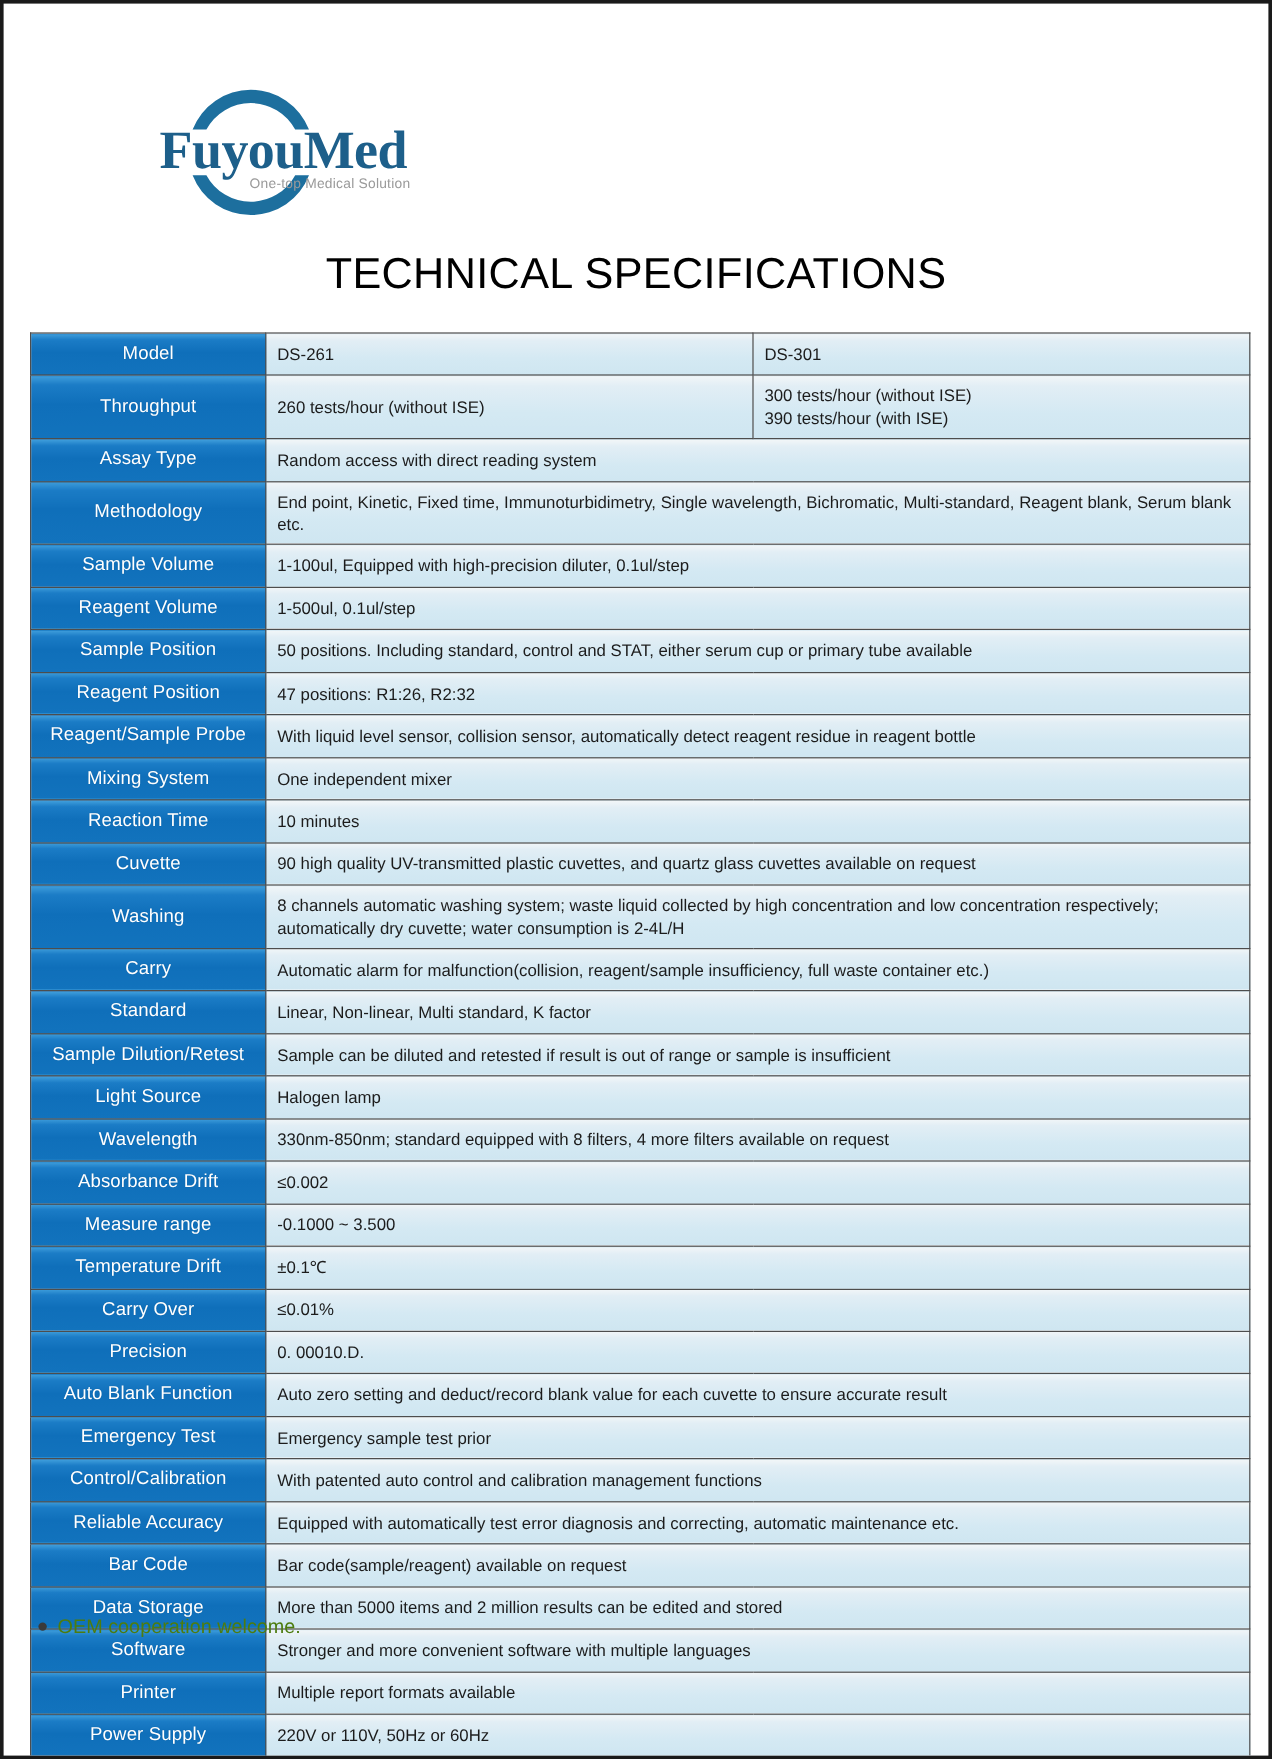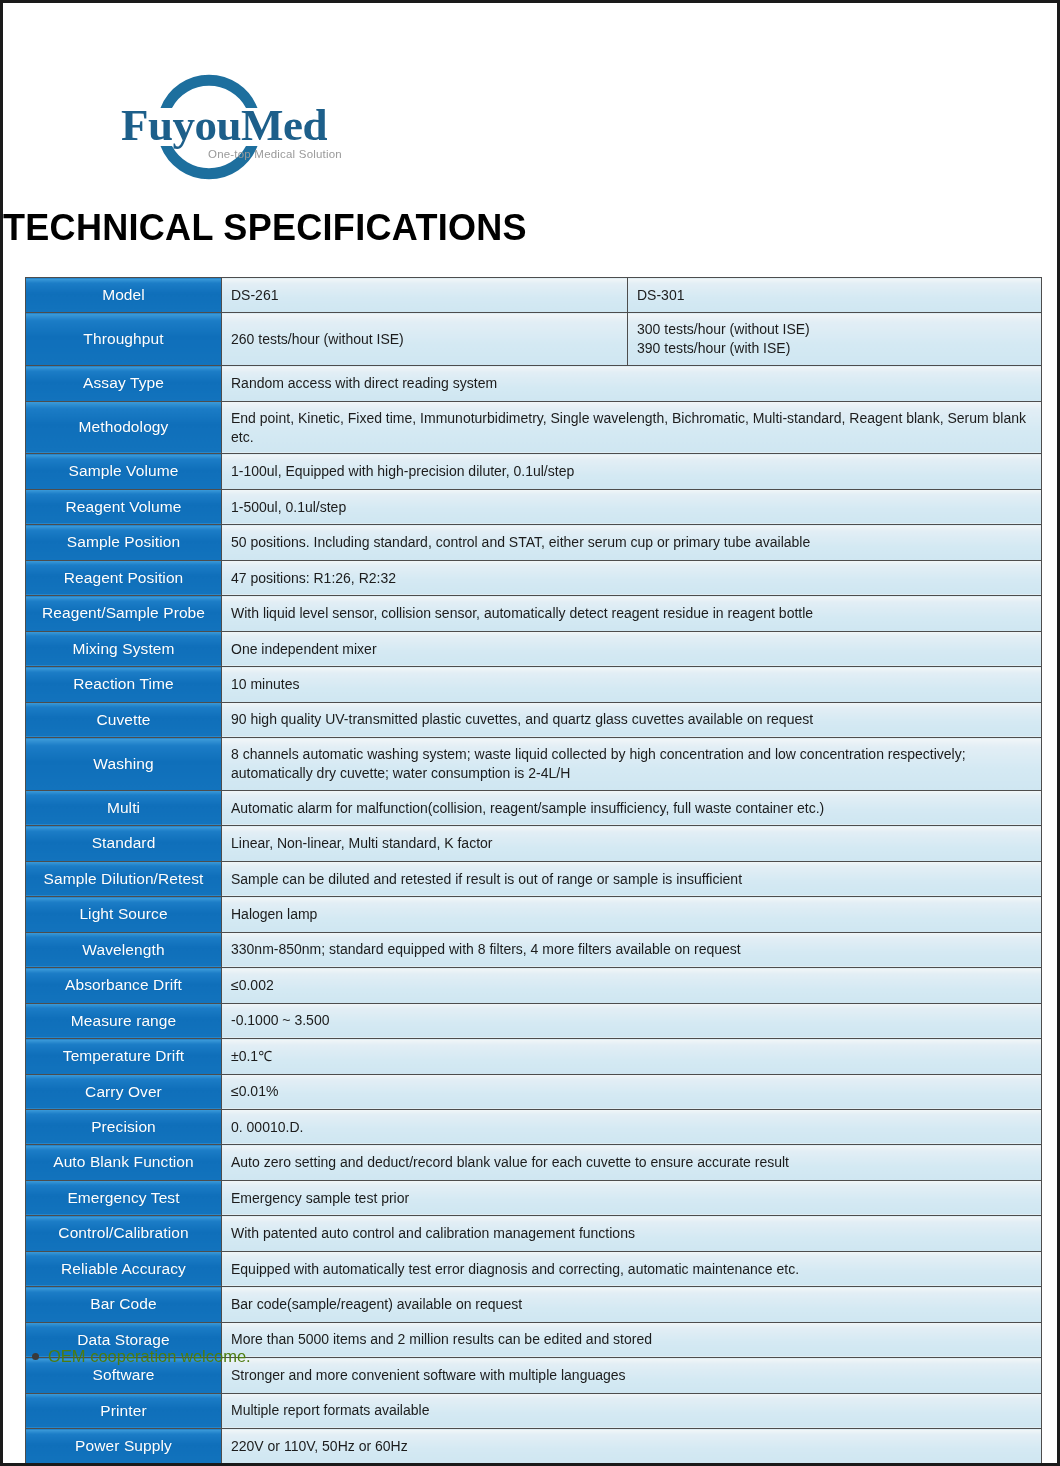--- a/index.html
+++ b/index.html
@@ -30,21 +30,21 @@
   }
   .logo-ring {
     position: absolute;
     left: 29px;
     top: 3px;
     width: 118px;
     height: 118px;
   }
   .logo-wordmark {
     position: absolute;
-    left: 0px;
+    left: 12px;
     top: 38px;
     font-family: "Liberation Serif", serif;
     font-weight: bold;
     font-size: 45px;
     letter-spacing: -0.5px;
     color: #1d5f8a;
     line-height: 1;
     white-space: nowrap;
   }
   .logo-tagline {
@@ -57,22 +57,23 @@
     white-space: nowrap;
     text-align: right;
   }
 
   
   .doc-title {
     position: absolute;
     left: 0;
     right: 0;
     top: 204px;
+    text-align: center;
     font-size: 36px;
-    font-weight: bold;
+    font-weight: normal;
     letter-spacing: 0.3px;
     color: #000000;
   }
 
   
   .spec-table {
     position: absolute;
     left: 22px;
     top: 274px;
     width: 1016px;
@@ -195,21 +196,21 @@
         </tr>
         <tr>
           <td class="label">Cuvette</td>
           <td class="value" colspan="2">90 high quality UV-transmitted plastic cuvettes, and quartz glass cuvettes available on request</td>
         </tr>
         <tr>
           <td class="label">Washing</td>
           <td class="value" colspan="2">8 channels automatic washing system; waste liquid collected by high concentration and low concentration respectively; automatically dry cuvette; water consumption is 2-4L/H</td>
         </tr>
         <tr>
-          <td class="label">Multi</td>
+          <td class="label">Carry</td>
           <td class="value" colspan="2">Automatic alarm for malfunction(collision, reagent/sample insufficiency, full waste container etc.)</td>
         </tr>
         <tr>
           <td class="label">Standard</td>
           <td class="value" colspan="2">Linear, Non-linear, Multi standard, K factor</td>
         </tr>
         <tr>
           <td class="label">Sample Dilution/Retest</td>
           <td class="value" colspan="2">Sample can be diluted and retested if result is out of range or sample is insufficient</td>
         </tr>

